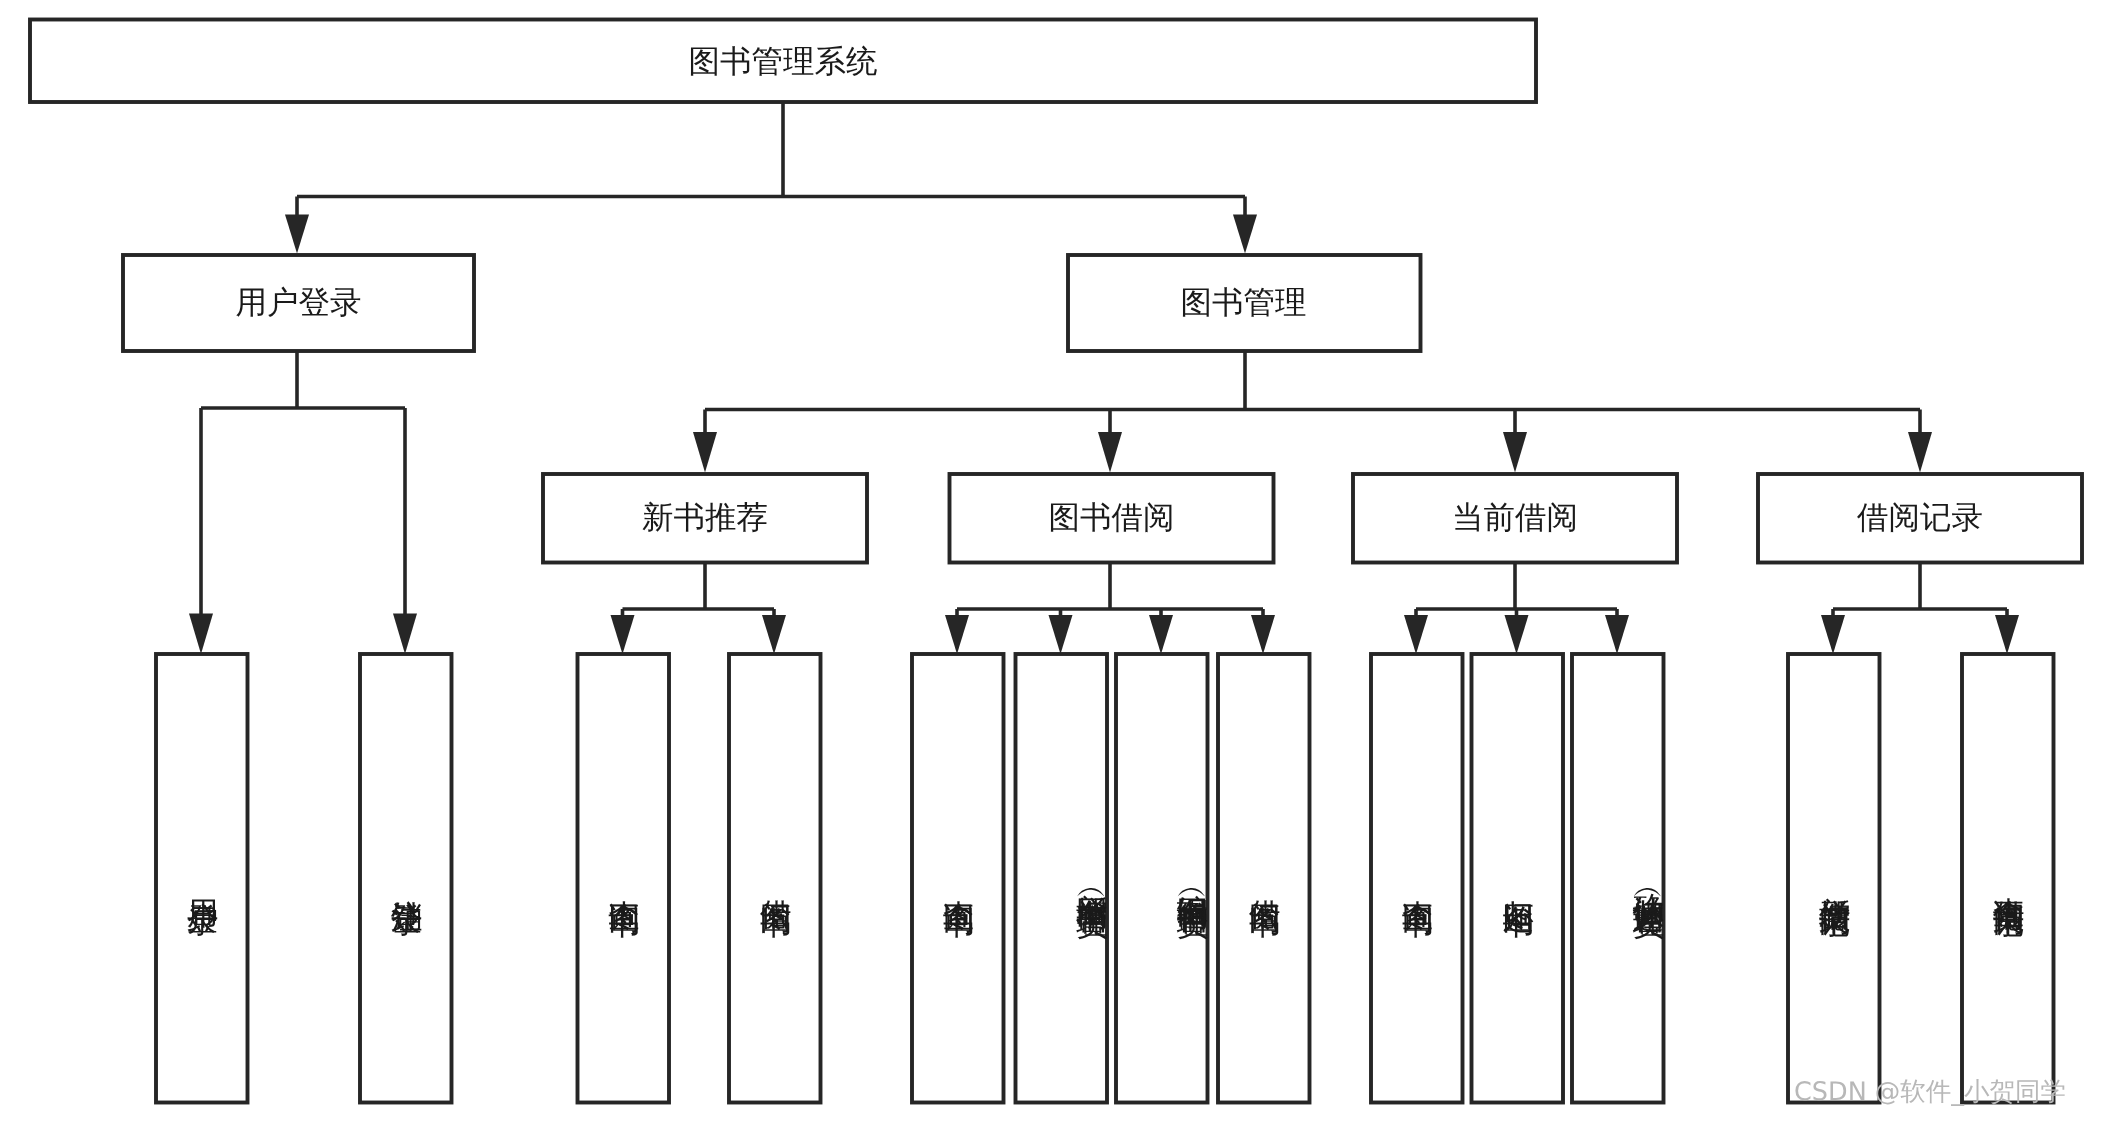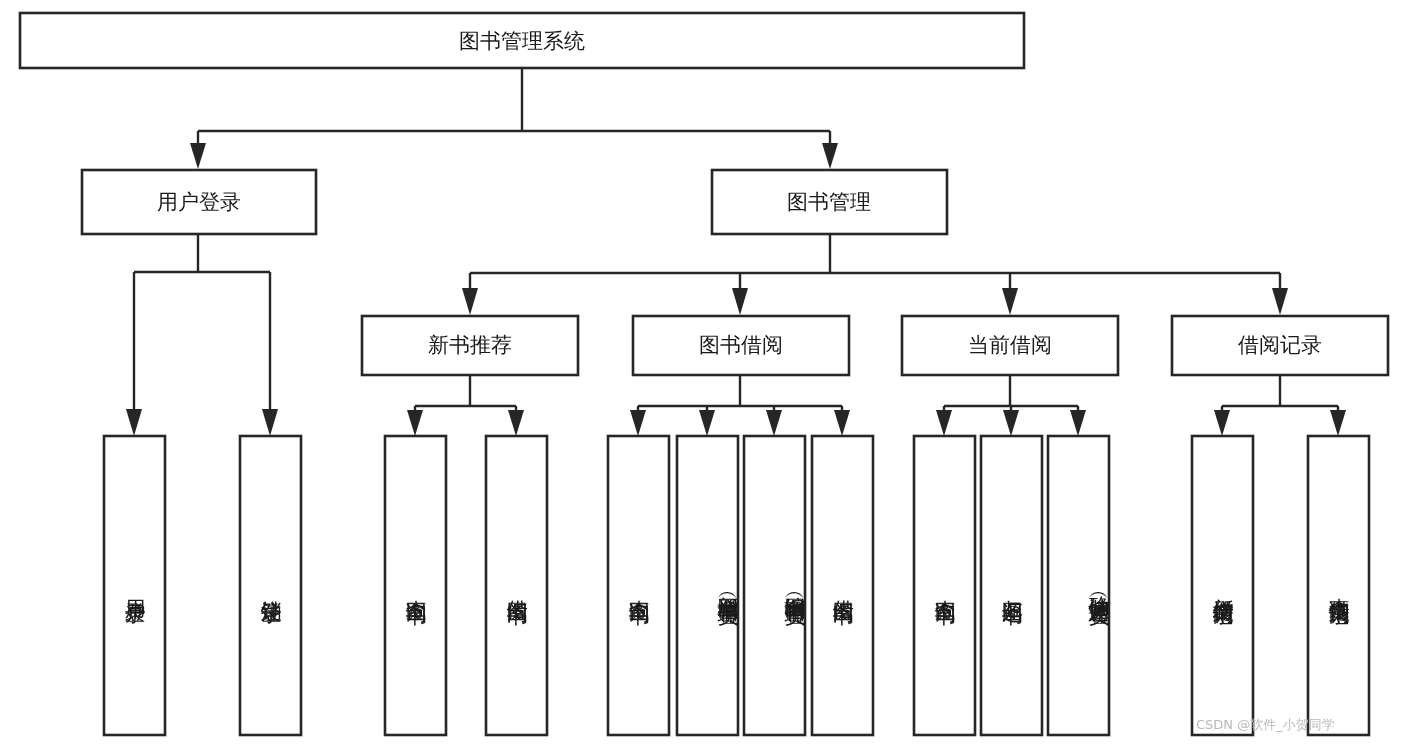--- a/index.html
+++ b/index.html
@@ -61,21 +61,21 @@
     display: flex;
     align-items: center;
     justify-content: center;
     text-align: center;
     white-space: nowrap;
     user-select: none;
   }
   .watermark {
     position: absolute;
     font-family: "DejaVu Sans", "Liberation Sans", sans-serif;
-    font-size: 13px;
+    font-size: 17px;
     color: #b8b8b8;
     white-space: nowrap;
     user-select: none;
   }
 </style>
 </head>
 <body>
 
 <div id="diagram-root">
 

